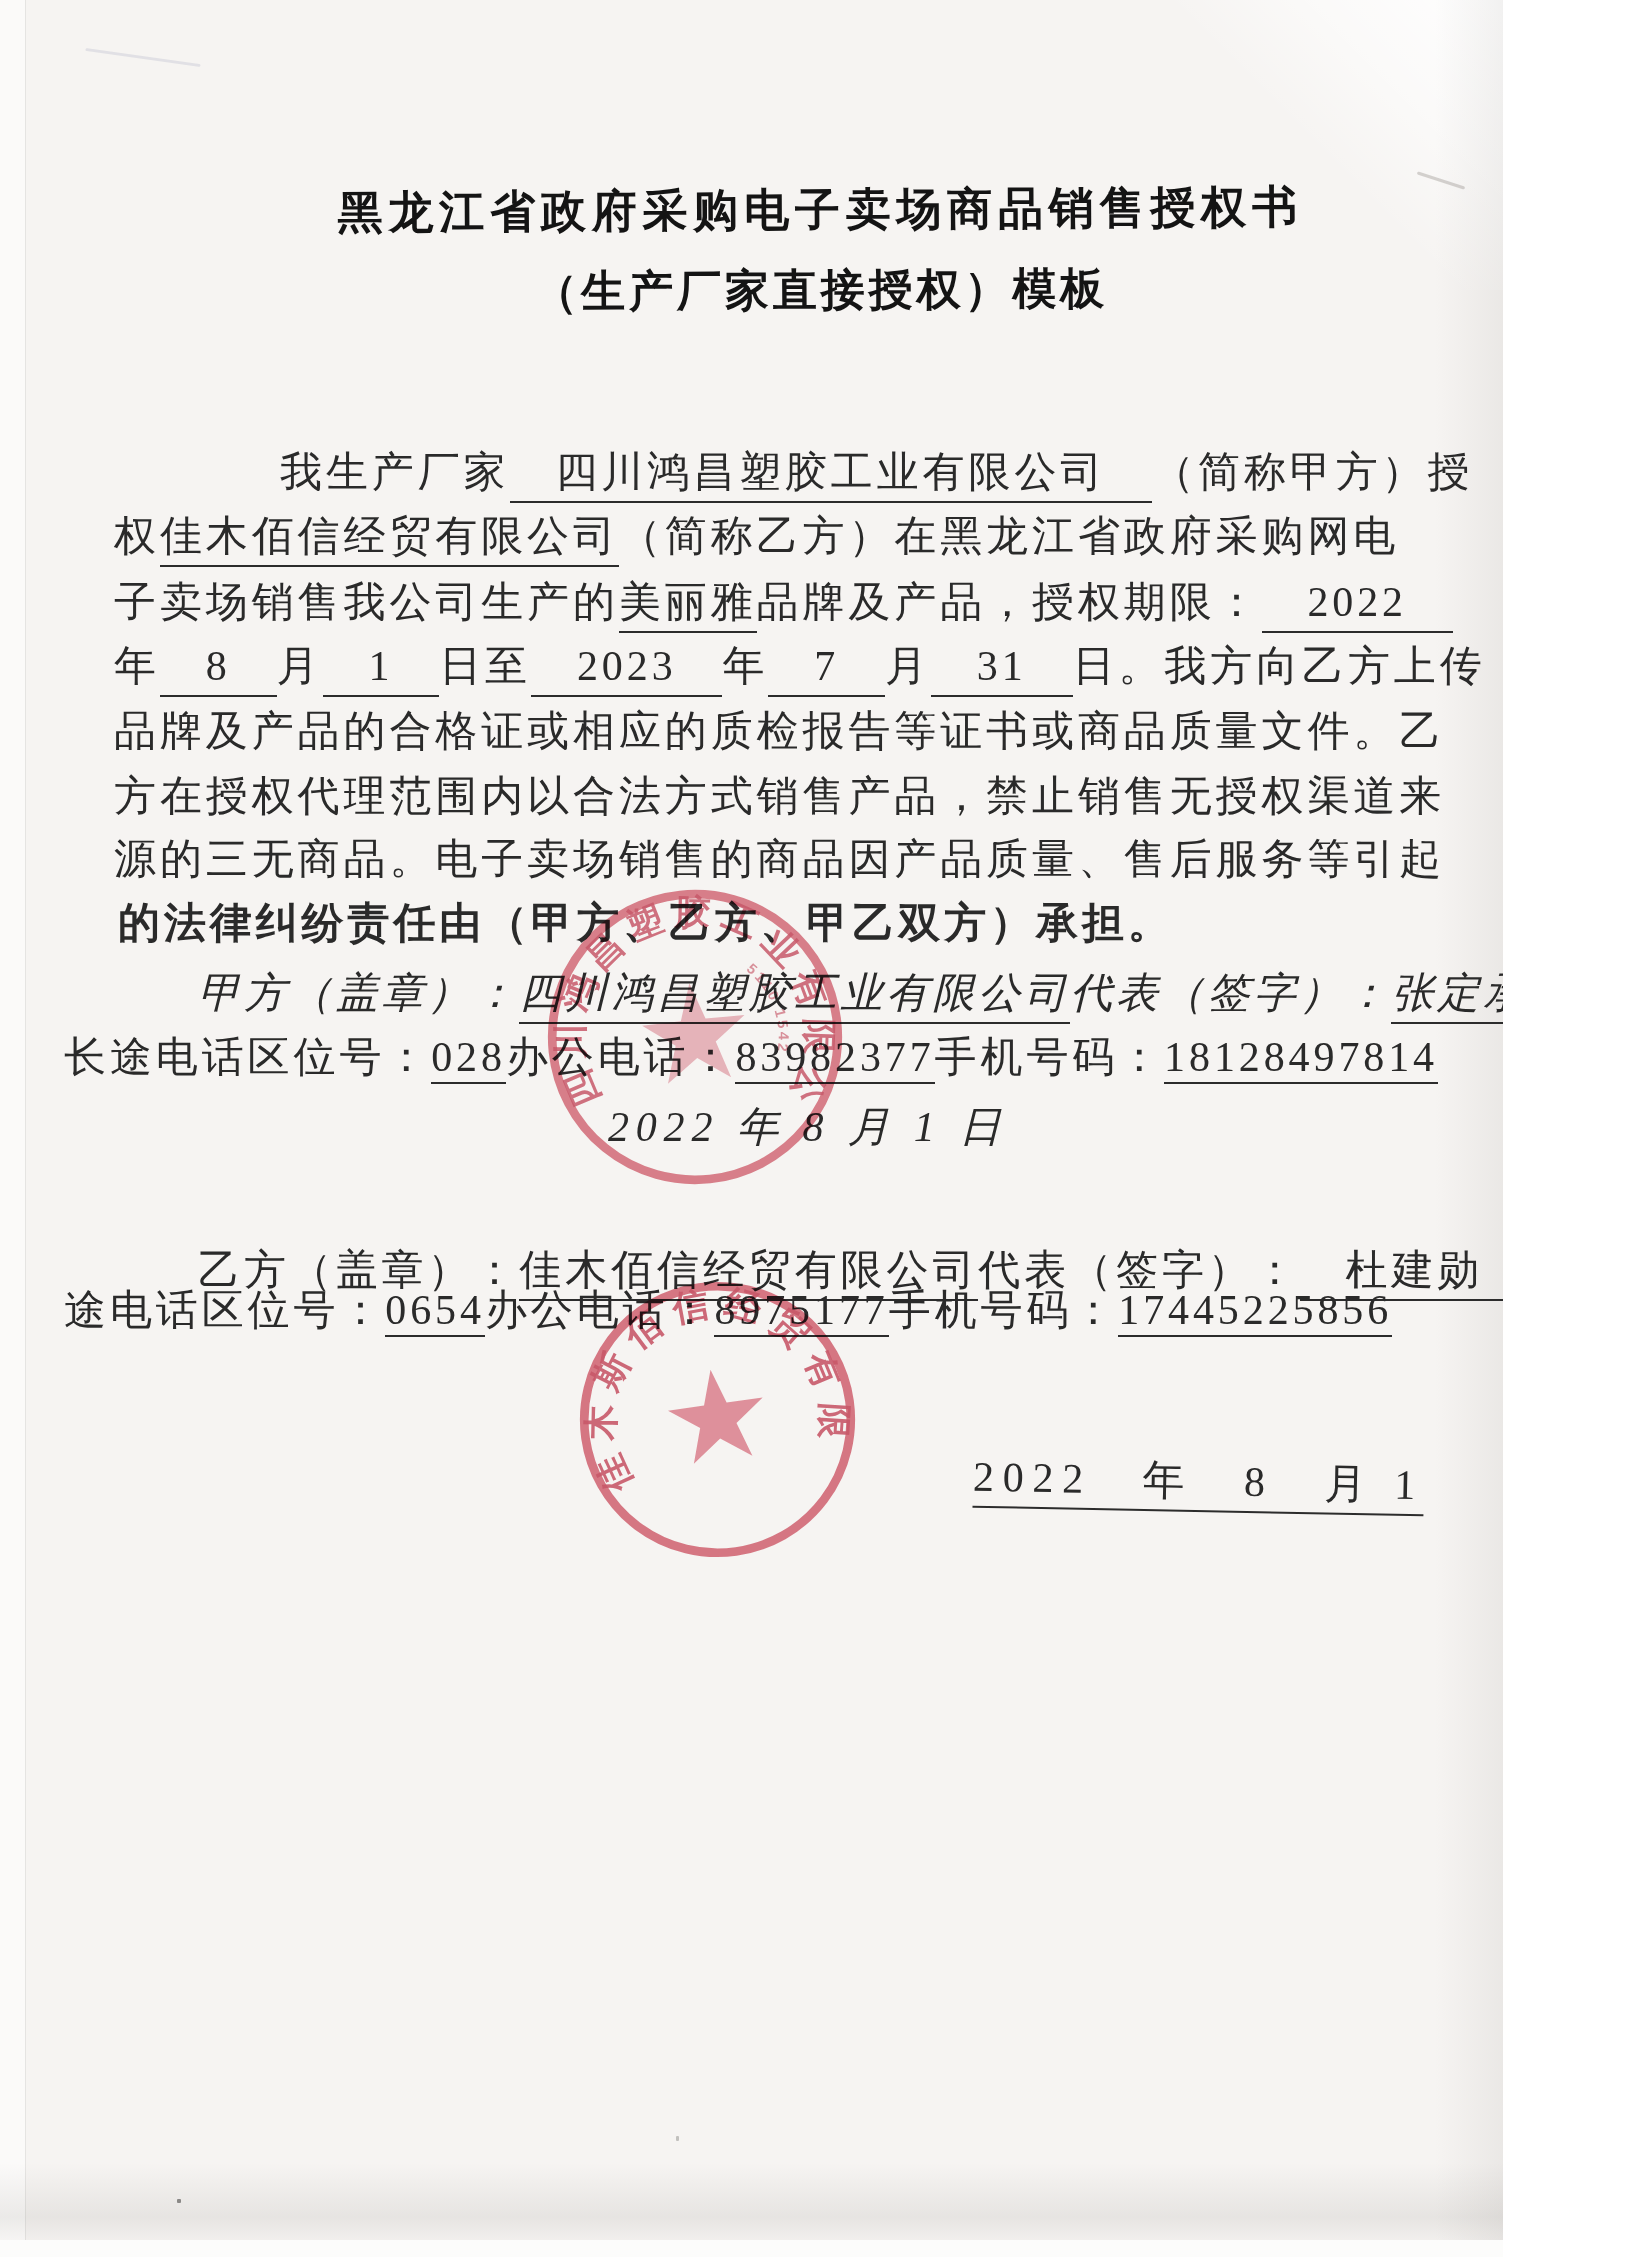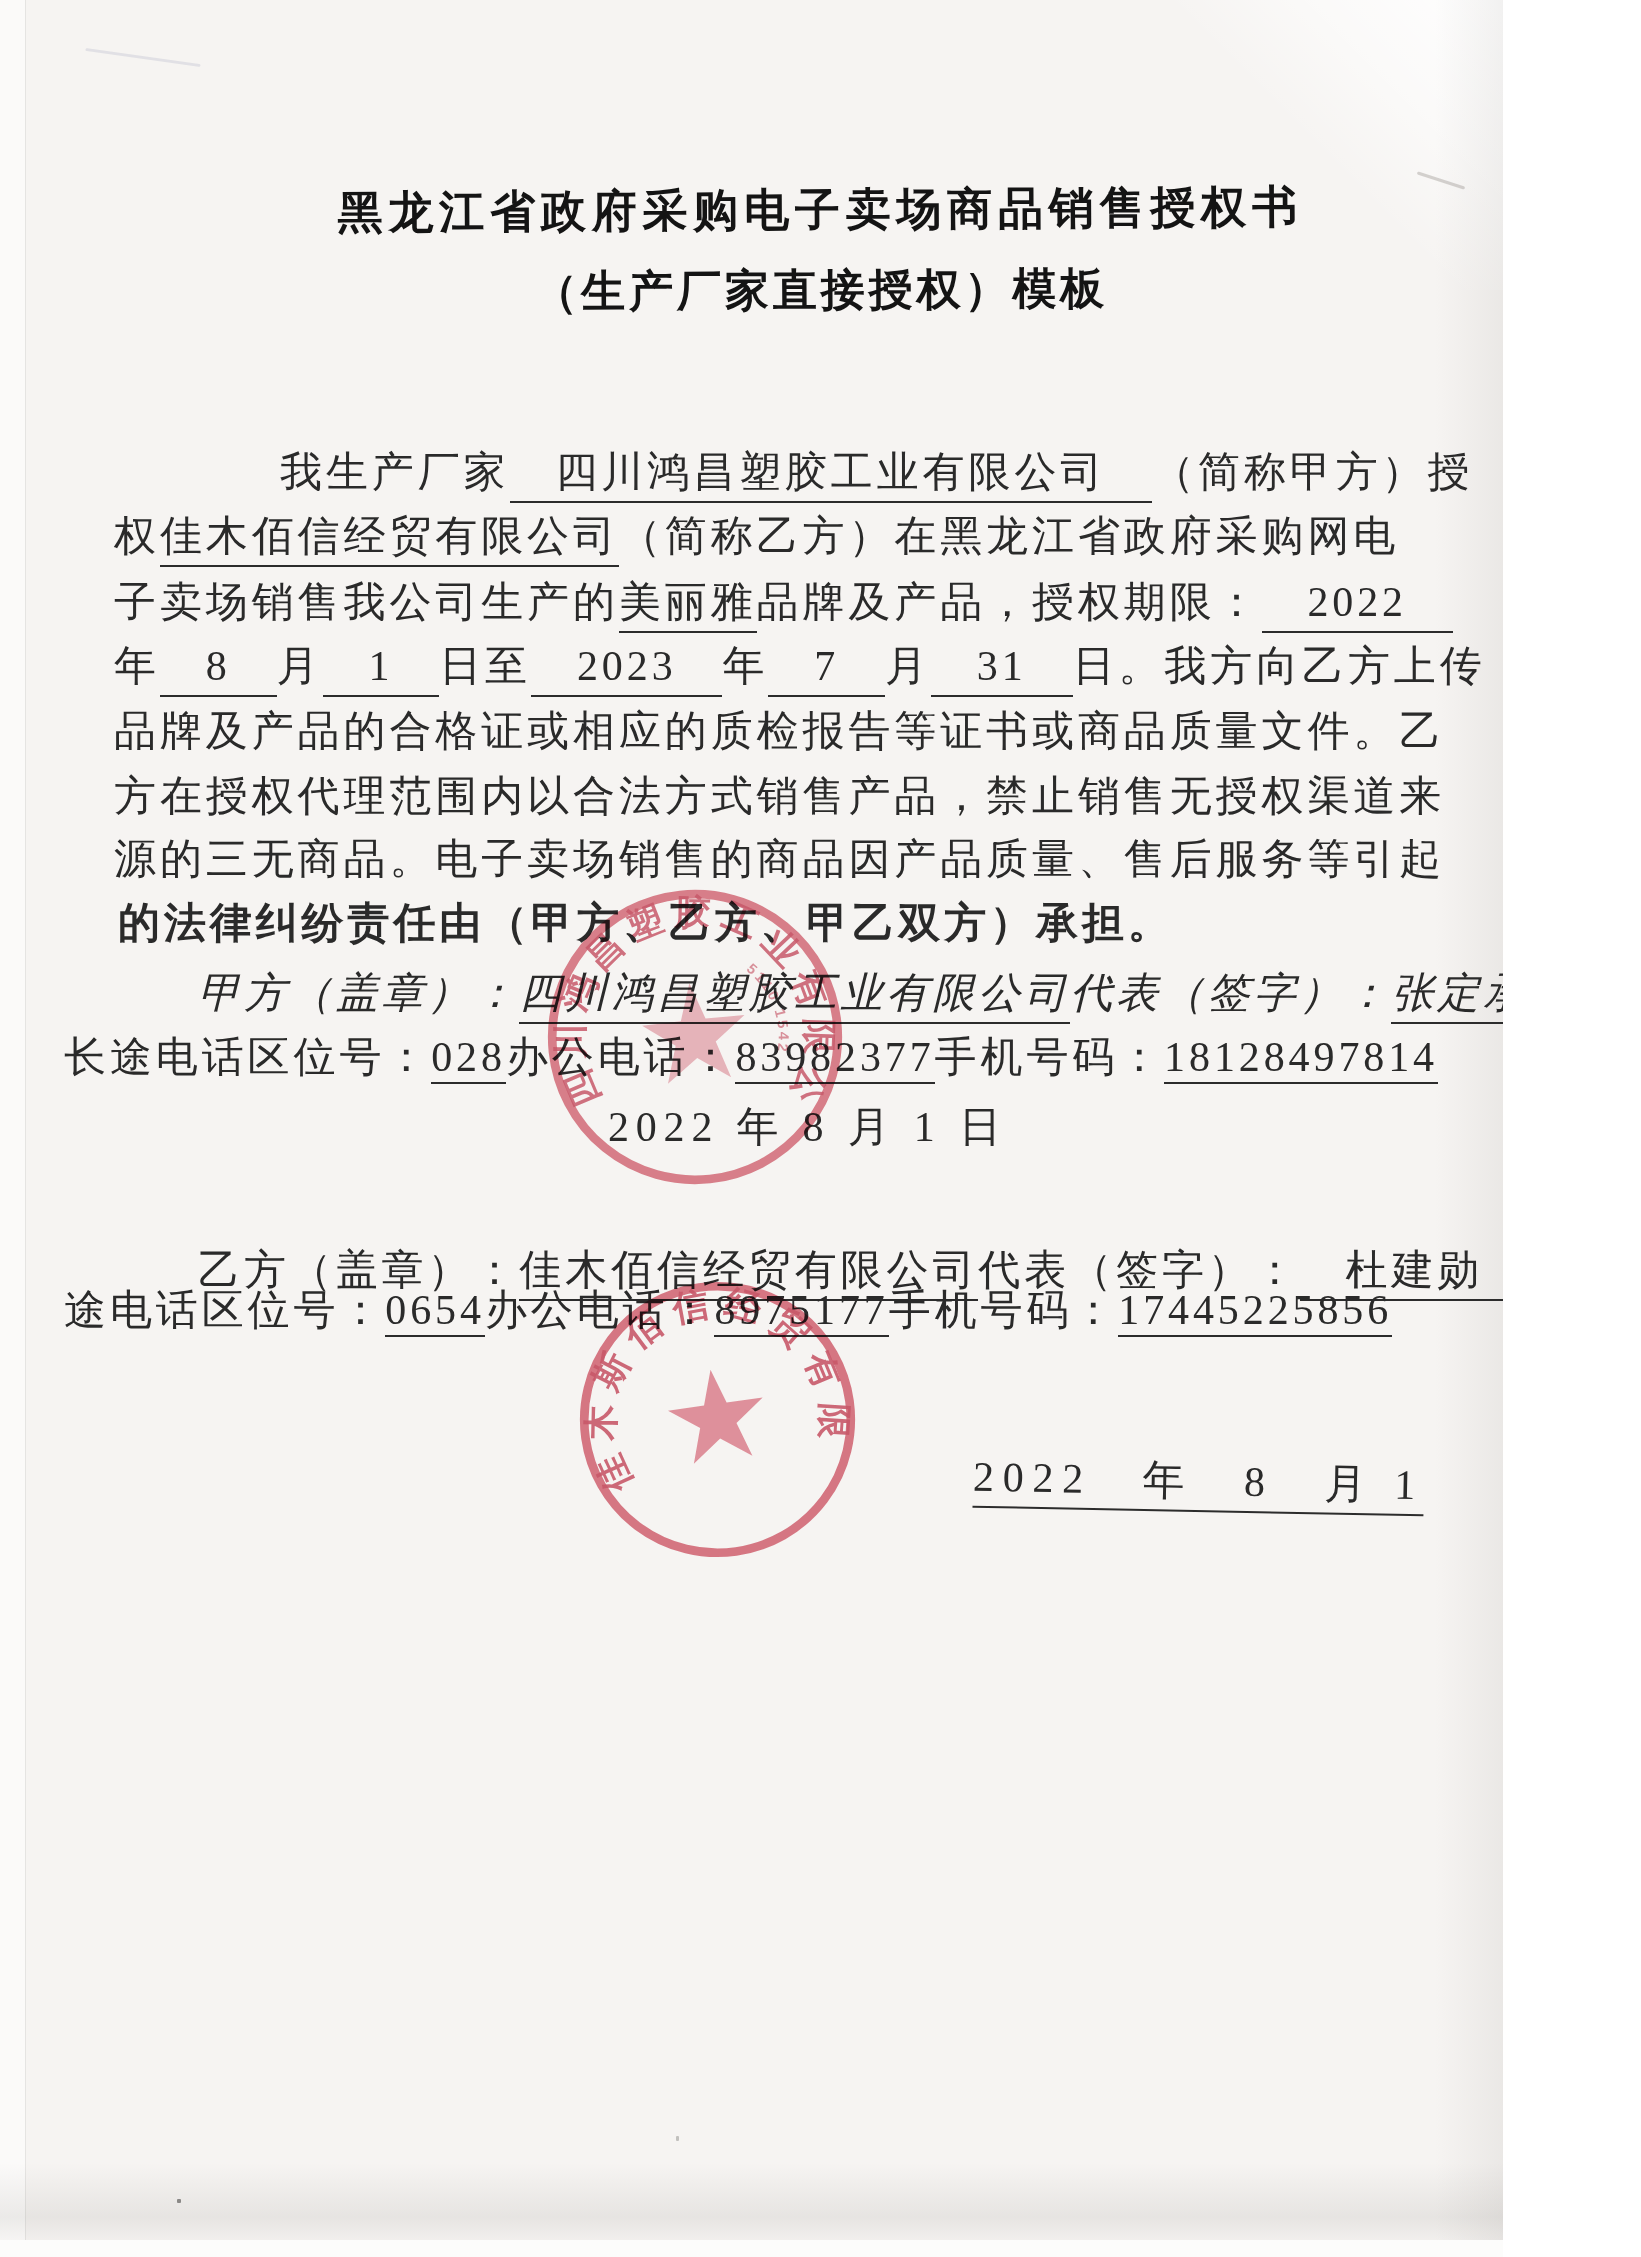--- a/index.html
+++ b/index.html
@@ -30,21 +30,21 @@
     font-family:"Liberation Sans","DejaVu Sans",sans-serif;font-weight:700;color:#141414;
     transform:rotate(-.35deg);}
   .title .t1{font-size:45px;letter-spacing:5.8px;}
   .title .t2{font-size:44px;letter-spacing:3.9px;margin-top:21px;}
 
   
   .salutation{position:absolute;left:156px;top:375px;font-size:42px;letter-spacing:3.9px;}
   .bline{position:absolute;white-space:nowrap;font-size:42px;letter-spacing:3.9px;}
   .bline span{display:inline-block;}
   .bline .u{border-bottom:2.9px solid #2c2c2c;padding-bottom:1px;}
-  .bline.date{letter-spacing:6.8px;}
+  .bline.date{letter-spacing:6.8px;font-style:italic;}
   .bline.date2{letter-spacing:8.7px;transform:rotate(1.1deg);}
 
   
   .seal{position:absolute;mix-blend-mode:multiply;opacity:.92;}
   .seal text{font-family:"Liberation Sans","DejaVu Sans",sans-serif;font-weight:700;}
 </style>
 </head>
 <body>
 
 <div class="page">

